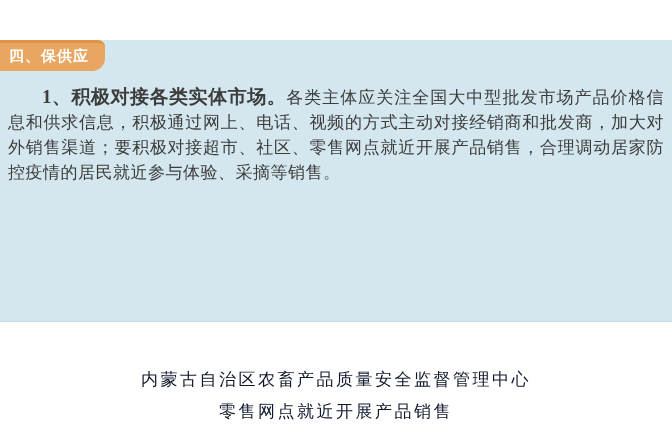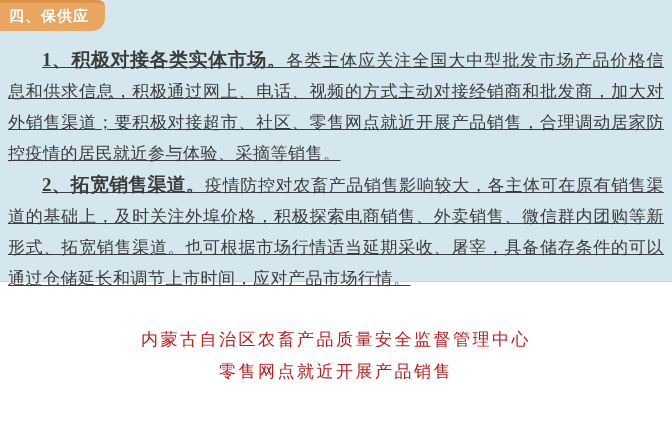--- a/index.html
+++ b/index.html
@@ -10,20 +10,21 @@
     overflow: hidden;
   }
   .page { width: 672px; height: 432px; background: #ffffff; }
 
   .panel {
     position: relative;
     width: 672px;
     height: 282px;
     background: #d4e7ee;
     border-bottom: 1px solid #c3dae2;
+    margin-top: 40px;
   }
 
   .section-badge {
     position: absolute;
     top: 0;
     left: 0;
     background: #e9a660;
     border-top: 3px solid #dd9348;
     color: #ffffff;
     font-family: "Liberation Sans", "DejaVu Sans", sans-serif;
@@ -32,57 +33,53 @@
     line-height: 15px;
     padding: 5px 16px 8px 9px;
     border-radius: 0 7px 13px 0;
     letter-spacing: 1px;
   }
 
   .content {
     padding: 44px 8px 0 8px;
     color: #3c3c3c;
     font-size: 17px;
-    line-height: 31px;
+    line-height: 25px;
     text-align: justify;
     letter-spacing: 0.5px;
-    text-decoration: underline;
   }
   .para { text-indent: 2em; }
   .para-lead {
     font-weight: bold;
     font-size: 19px;
     letter-spacing: 0;
   }
 
   .footer {
     padding-top: 42px;
     text-align: center;
-    color: #b91c1c;
+    color: #0f172a;
     font-size: 17px;
     line-height: 32px;
     letter-spacing: 2.5px;
   }
 </style>
 </head>
 <body>
 
 <div class="page">
 
   <div class="panel">
 
     <div class="section-badge">四、保供应</div>
 
     <div class="content">
       <p class="para">
         <span class="para-lead">1、积极对接各类实体市场。</span><span>各类主体应关注全国大中型批发市场产品价格信息和供求信息，积极通过网上、电话、视频的方式主动对接经销商和批发商，加大对外销售渠道；要积极对接超市、社区、零售网点就近开展产品销售，合理调动居家防控疫情的居民就近参与体验、采摘等销售。</span>
       </p>
-      <p class="para">
-        <span class="para-lead">2、拓宽销售渠道。</span><span>疫情防控对农畜产品销售影响较大，各主体可在原有销售渠道的基础上，及时关注外埠价格，积极探索电商销售、外卖销售、微信群内团购等新形式、拓宽销售渠道。也可根据市场行情适当延期采收、屠宰，具备储存条件的可以通过仓储延长和调节上市时间，应对产品市场行情。</span>
-      </p>
     </div>
 
   </div>
 
   <div class="footer">
     <div>内蒙古自治区农畜产品质量安全监督管理中心</div>
     <div>零售网点就近开展产品销售</div>
   </div>
 
 </div>

